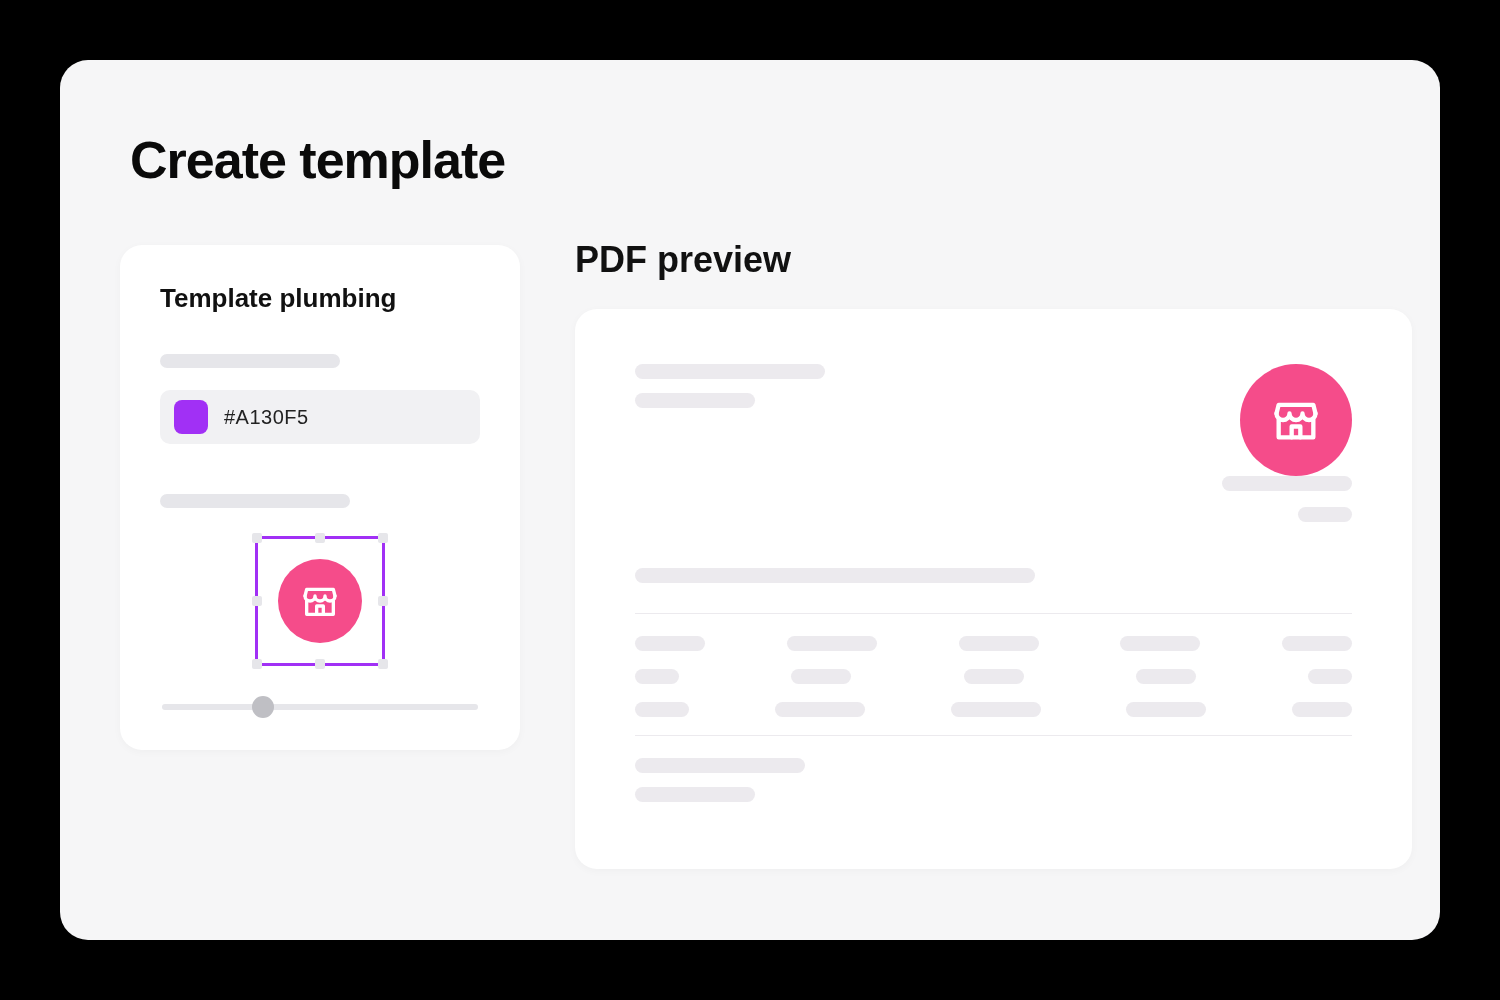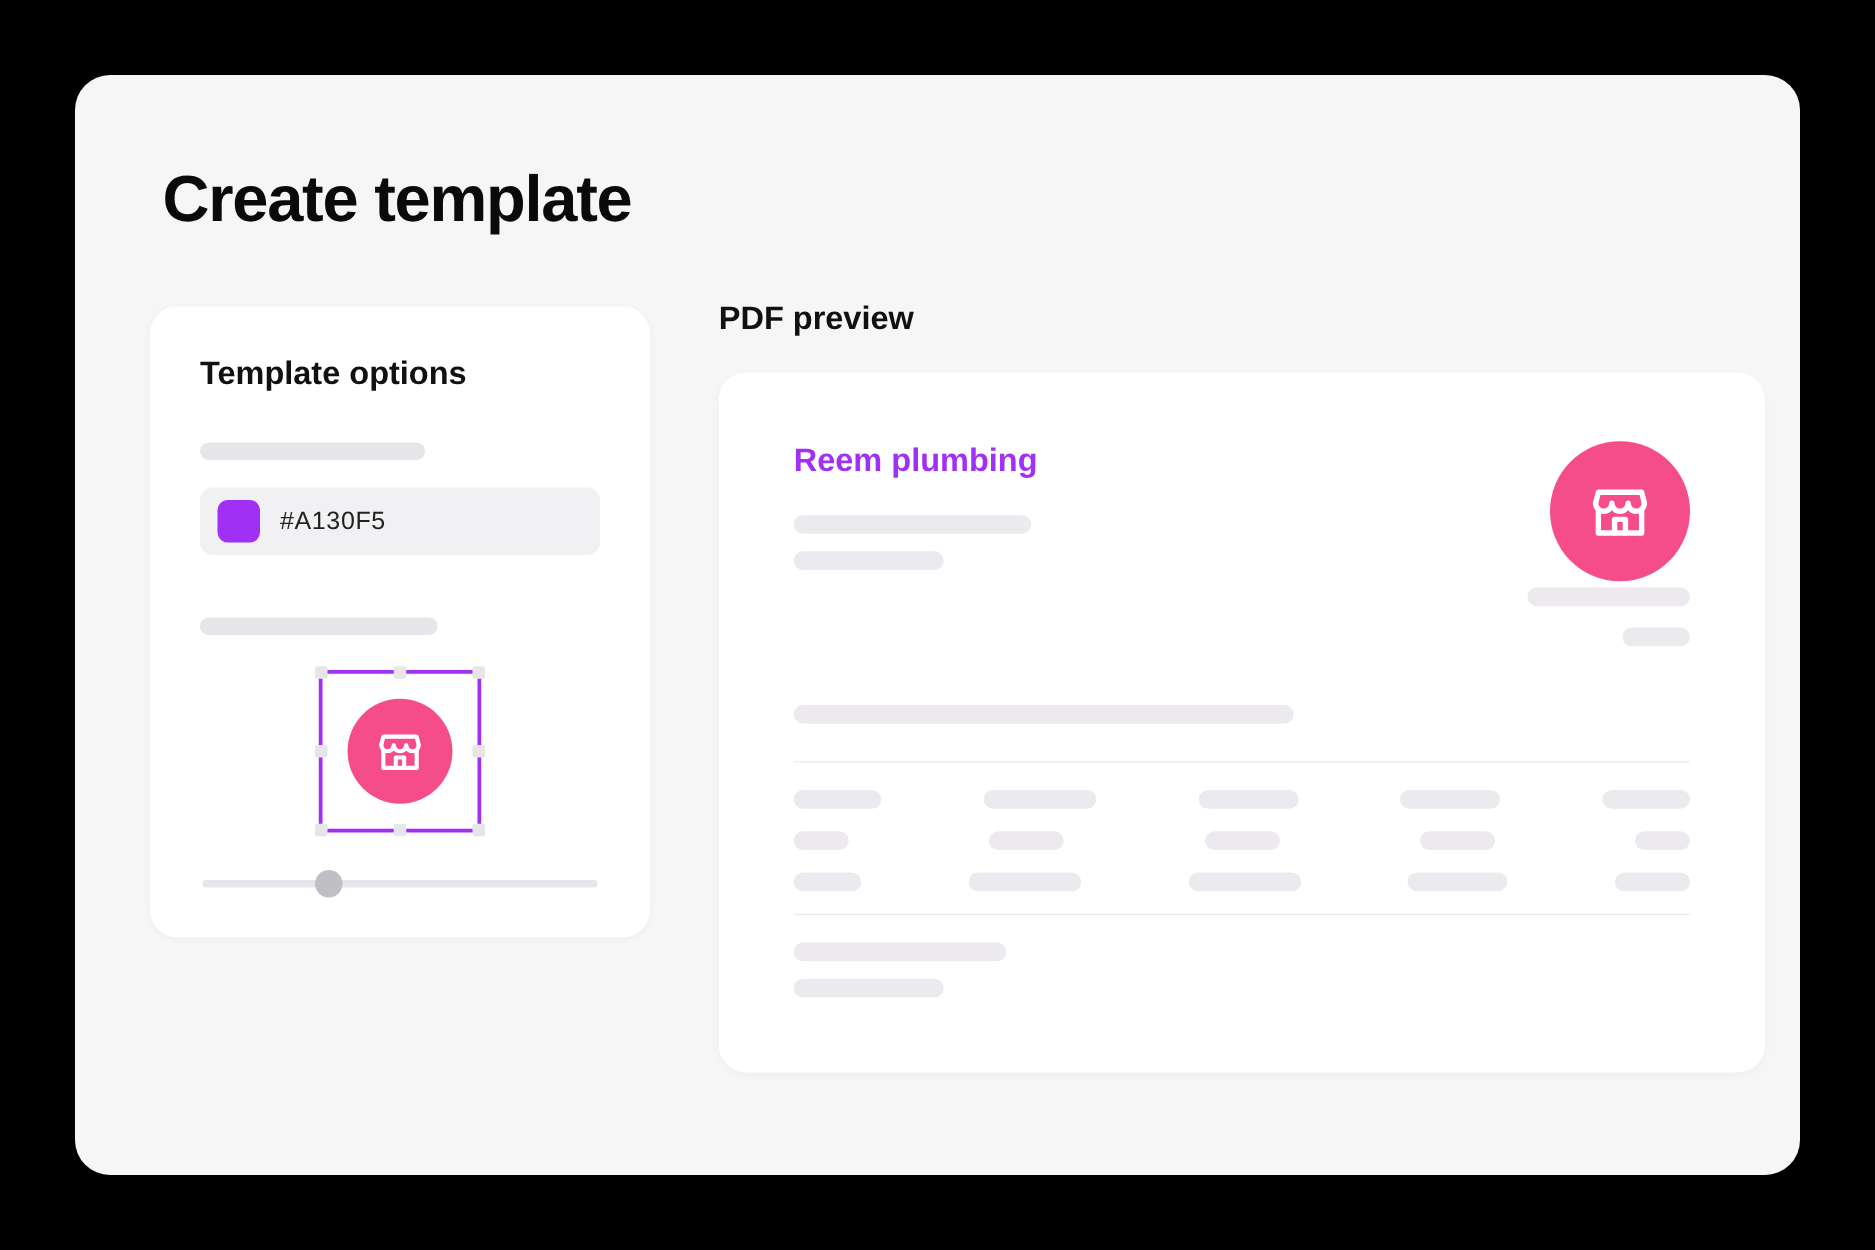--- a/index.html
+++ b/index.html
@@ -123,21 +123,21 @@
     position: absolute;
     top: 50%;
     transform: translate(-50%,-50%);
     width: 22px; height: 22px;
     border-radius: 50%;
     background: #bfbfc4;
   }
   
   .preview-col { flex: 1; }
   .preview-title {
-    font-size: 26px;
+    font-size: 36px;
     font-weight: 600;
     color: #111;
     margin-bottom: 28px;
     margin-top: -6px;
   }
   .preview-doc {
     background: #fff;
     border-radius: 22px;
     padding: 55px 60px 40px 60px;
     box-shadow: 0 2px 8px rgba(0,0,0,.03);
@@ -187,21 +187,21 @@
 </head>
 <body>
 
 <div class="window">
 
   <h1 class="page-title">Create template</h1>
 
   <div class="columns">
 
     <aside class="options-panel">
-      <div class="options-title">Template options</div>
+      <div class="options-title">Template plumbing</div>
 
       <div class="ph-label options-ph-1"></div>
 
       <div class="color-row">
         <div class="swatch" style="background:#A130F5"></div>
         <span class="color-hex">#A130F5</span>
       </div>
 
 
       <div class="ph-label options-ph-2"></div>
@@ -234,21 +234,20 @@
       </div>
     </aside>
 
     <section class="preview-col">
       <div class="preview-title">PDF preview</div>
 
       <div class="preview-doc">
 
         <div class="doc-header">
           <div class="doc-left-block">
-            <div class="company-name" style="color:#A130F5">Reem plumbing</div>
             <div class="ph ph-a"></div>
             <div class="ph ph-b"></div>
           </div>
           <div class="doc-logo">
             <span class="store-icon">
               <svg width="52" height="52" viewBox="0 0 24 24" fill="none" stroke="#fff" stroke-width="2" stroke-linecap="round" stroke-linejoin="round">
                 <path d="M3 9l1-4h16l1 4"></path>
                 <path d="M3 9a3 3 0 0 0 6 0 3 3 0 0 0 6 0 3 3 0 0 0 6 0"></path>
                 <path d="M4 12v8h16v-8"></path>
                 <path d="M10 20v-5h4v5"></path>

